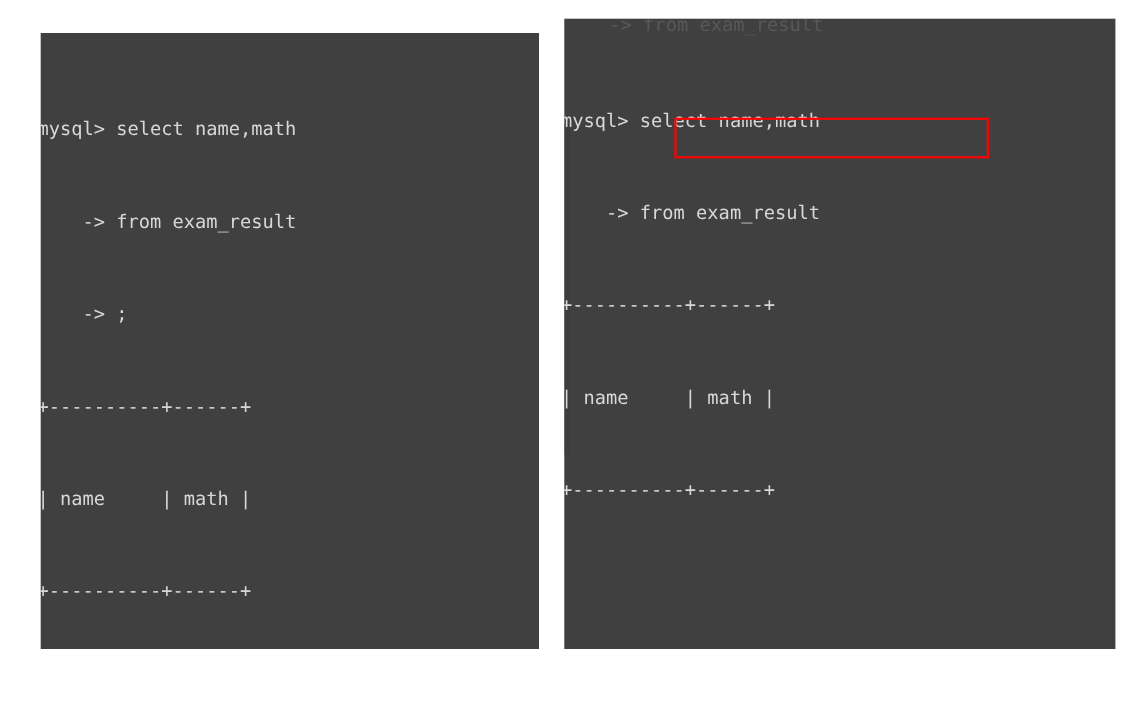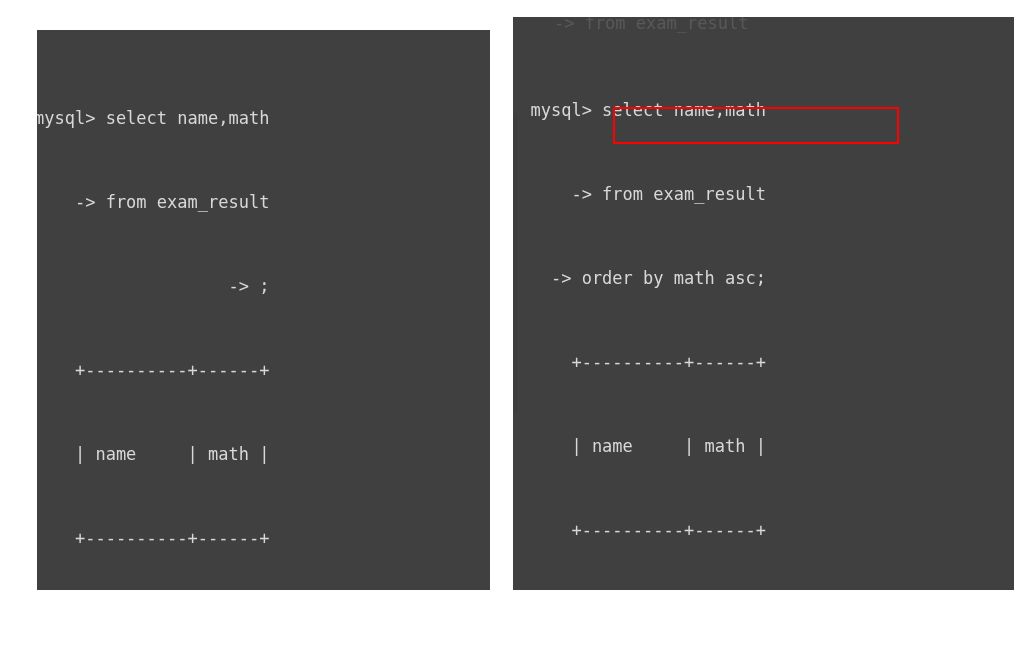--- a/index.html
+++ b/index.html
@@ -49,21 +49,20 @@
     top: 0;
     padding: 0;
   }
   #terminal-left .term-inner  { top: 18px; }
   #terminal-right .term-inner { top: 23px; }
 
   .line {
     display: block;
     height: 28px;
     white-space: pre;
-    text-align: right;
   }
 
   
   .ghost-line {
     position: absolute;
     left: 0;
     top: -1px;
     width: 100%;
     height: 18px;
     overflow: hidden;
@@ -123,21 +122,20 @@
     
   </div>
 </div>
 
 <div class="terminal" id="terminal-right">
   <div class="ghost-line">    -&gt; from exam_result</div>
   <div class="scroll-gutter"></div>
   <div class="term-inner">
     <span class="line">mysql&gt; select name,math</span>
     <span class="line">    -&gt; from exam_result</span>
-    <span class="line">    -&gt; order by math asc;</span>
     <span class="line">+----------+------+</span>
     <span class="line">| name     | math |</span>
     <span class="line">+----------+------+</span>
     
     
     
     
     
     
     

